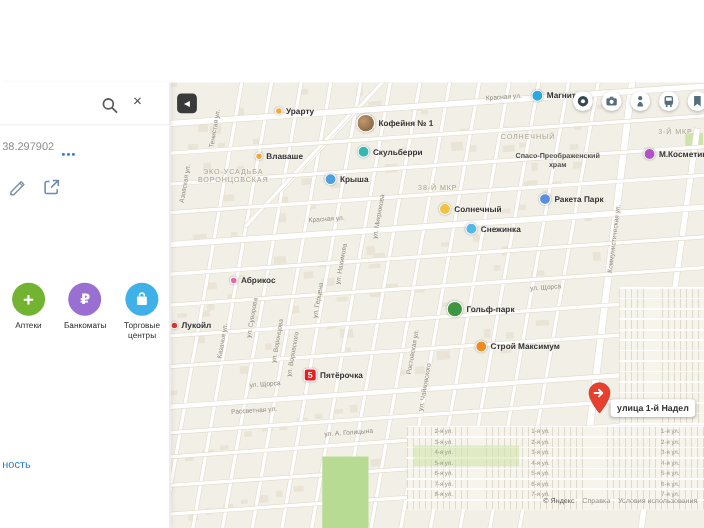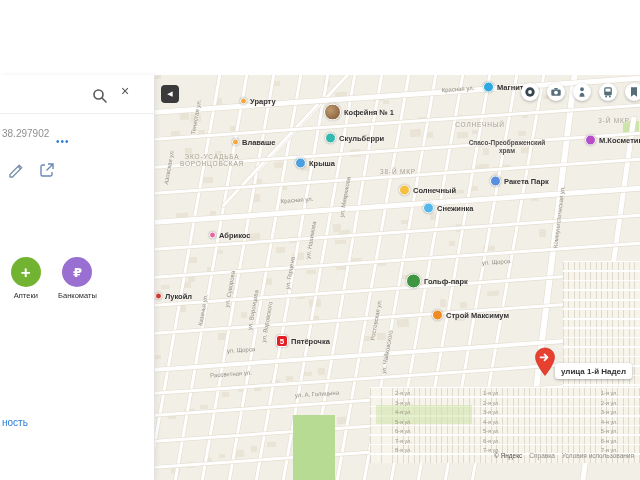--- a/index.html
+++ b/index.html
@@ -104,20 +104,29 @@
           <span class="cat-circle" style="background:#72b431">
             <span class="ci ">+</span>
           </span>
     <span class="cat-label">Аптеки</span>
         </div>
         <div class="cat">
           <span class="cat-circle" style="background:#9a6fd2">
             <span class="ci ru">₽</span>
           </span>
     <span class="cat-label">Банкоматы</span>
+        </div>
+        <div class="cat">
+          <span class="cat-circle" style="background:#3fb0e8">
+            <svg viewBox="0 0 16 16">
+              <rect x="3.5" y="5.5" width="9" height="7.8" rx="1" fill="#fff"></rect>
+              <path d="M5.8 5.5v-1a2.2 2.2 0 0 1 4.4 0v1" stroke="#fff" stroke-width="1.3" fill="none"></path>
+            </svg>
+          </span>
+    <span class="cat-label">Торговые центры</span>
         </div>
       </div>
 
     <a class="fix-link">ность</a>
   </aside>
 
   <div class="map">
     <div class="layer">
         <div class="bld" style="left: 0px; top: 0px; width: 6px; height: 4px;"></div>
         <div class="bld" style="left: 60px; top: 76px; width: 7px; height: 5px;"></div>
@@ -294,21 +303,21 @@
           <div>38-Й МКР</div>
         </div>
         <div class="district halo" style="left: 325px; top: 46px;">
           <div>СОЛНЕЧНЫЙ</div>
         </div>
         <div class="district halo" style="left: 459px; top: 42px;">
           <div>3-Й МКР</div>
         </div>
       </div>
     <div class="layer">
-        <div class="poi" style="left: 85px; top: 26px; text-align: right;">
+        <div class="poi" style="left: 95px; top: 26px; text-align: right;">
           <span class="pdot" style="background:#f5a73b"></span>
           <span class="poi-label halo">Урарту</span>
         </div>
         <div class="poi" style="left: 169px; top: 37px;">
           <span class="pavatar"></span>
           <span class="poi-label halo">Кофейня № 1</span>
         </div>
         <div class="poi" style="left: 170px; top: 63px;">
           <span class="pdot lg" style="background:#35b8ad"></span>
           <span class="poi-label halo">Скульберри</span>
@@ -338,21 +347,21 @@
           <div>храм</div>
         </div>
         <div class="poi" style="left: 328px; top: 12px;">
           <span class="pdot lg" style="background:#2ea8e0"></span>
           <span class="poi-label halo">Магнит С</span>
         </div>
         <div class="poi" style="left: 430px; top: 65px;">
           <span class="pdot lg" style="background:#b44fc8"></span>
           <span class="poi-label halo">М.Косметик</span>
         </div>
-        <div class="poi" style="left: 54px; top: 160px; justify-content: space-between;">
+        <div class="poi" style="left: 54px; top: 180px; justify-content: space-between;">
           <span class="pdot" style="background:#e567a1"></span>
           <span class="poi-label halo">Абрикос</span>
         </div>
         <div class="poi" style="left: 0px; top: 221px;">
           <span class="pdot" style="background:#d63a2e"></span>
           <span class="poi-label halo">Лукойл</span>
         </div>
         <div class="poi" style="left: 251px; top: 206px;">
           <span class="pbadge" style="background:#3f9640"></span>
           <span class="poi-label halo">Гольф-парк</span>

